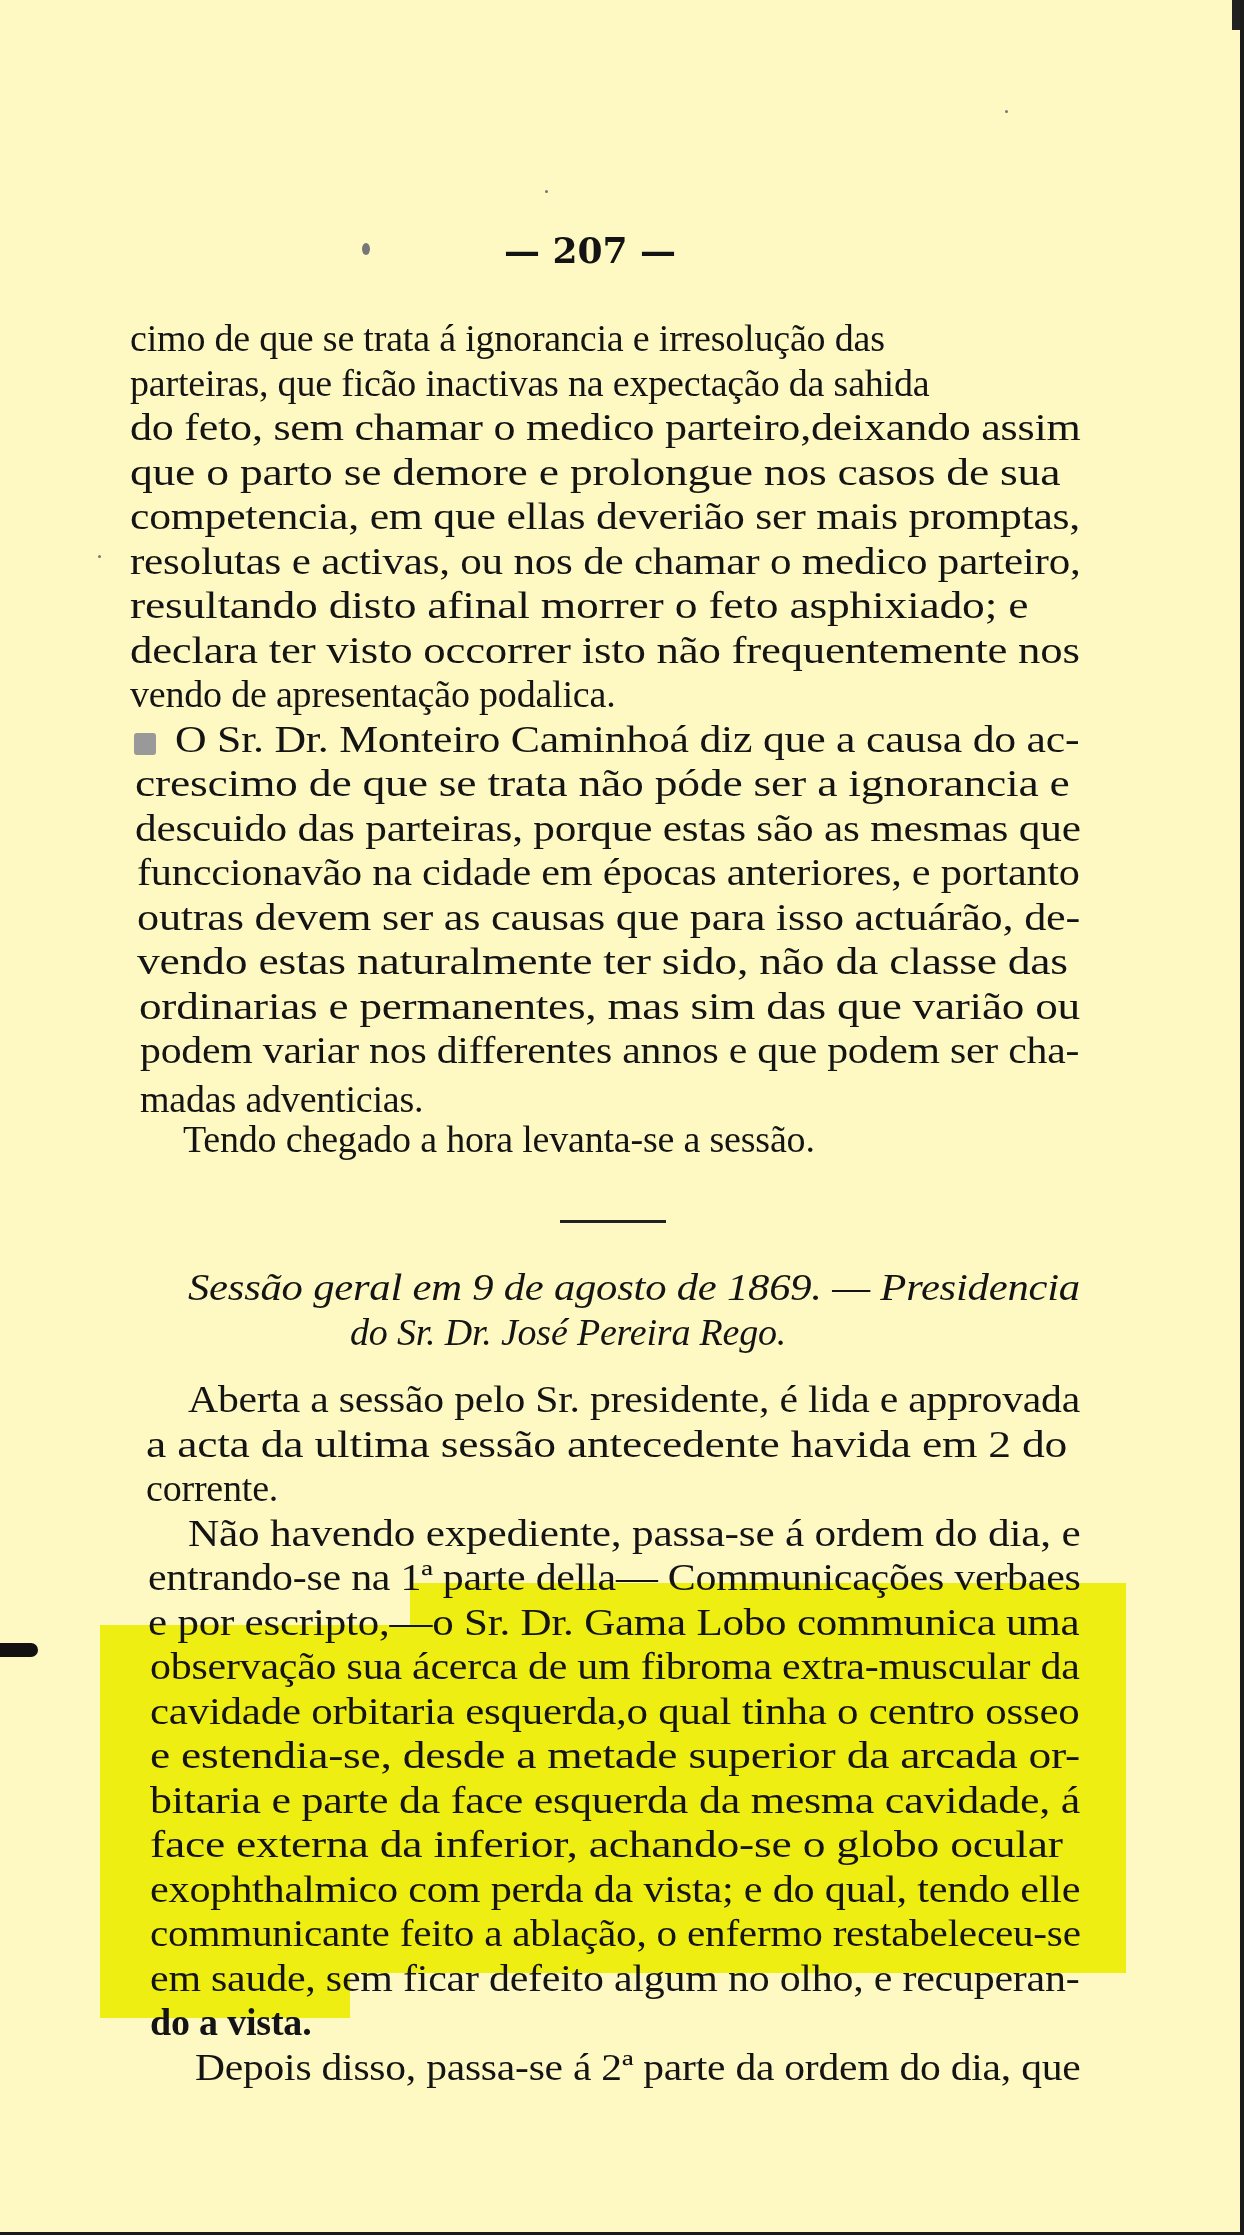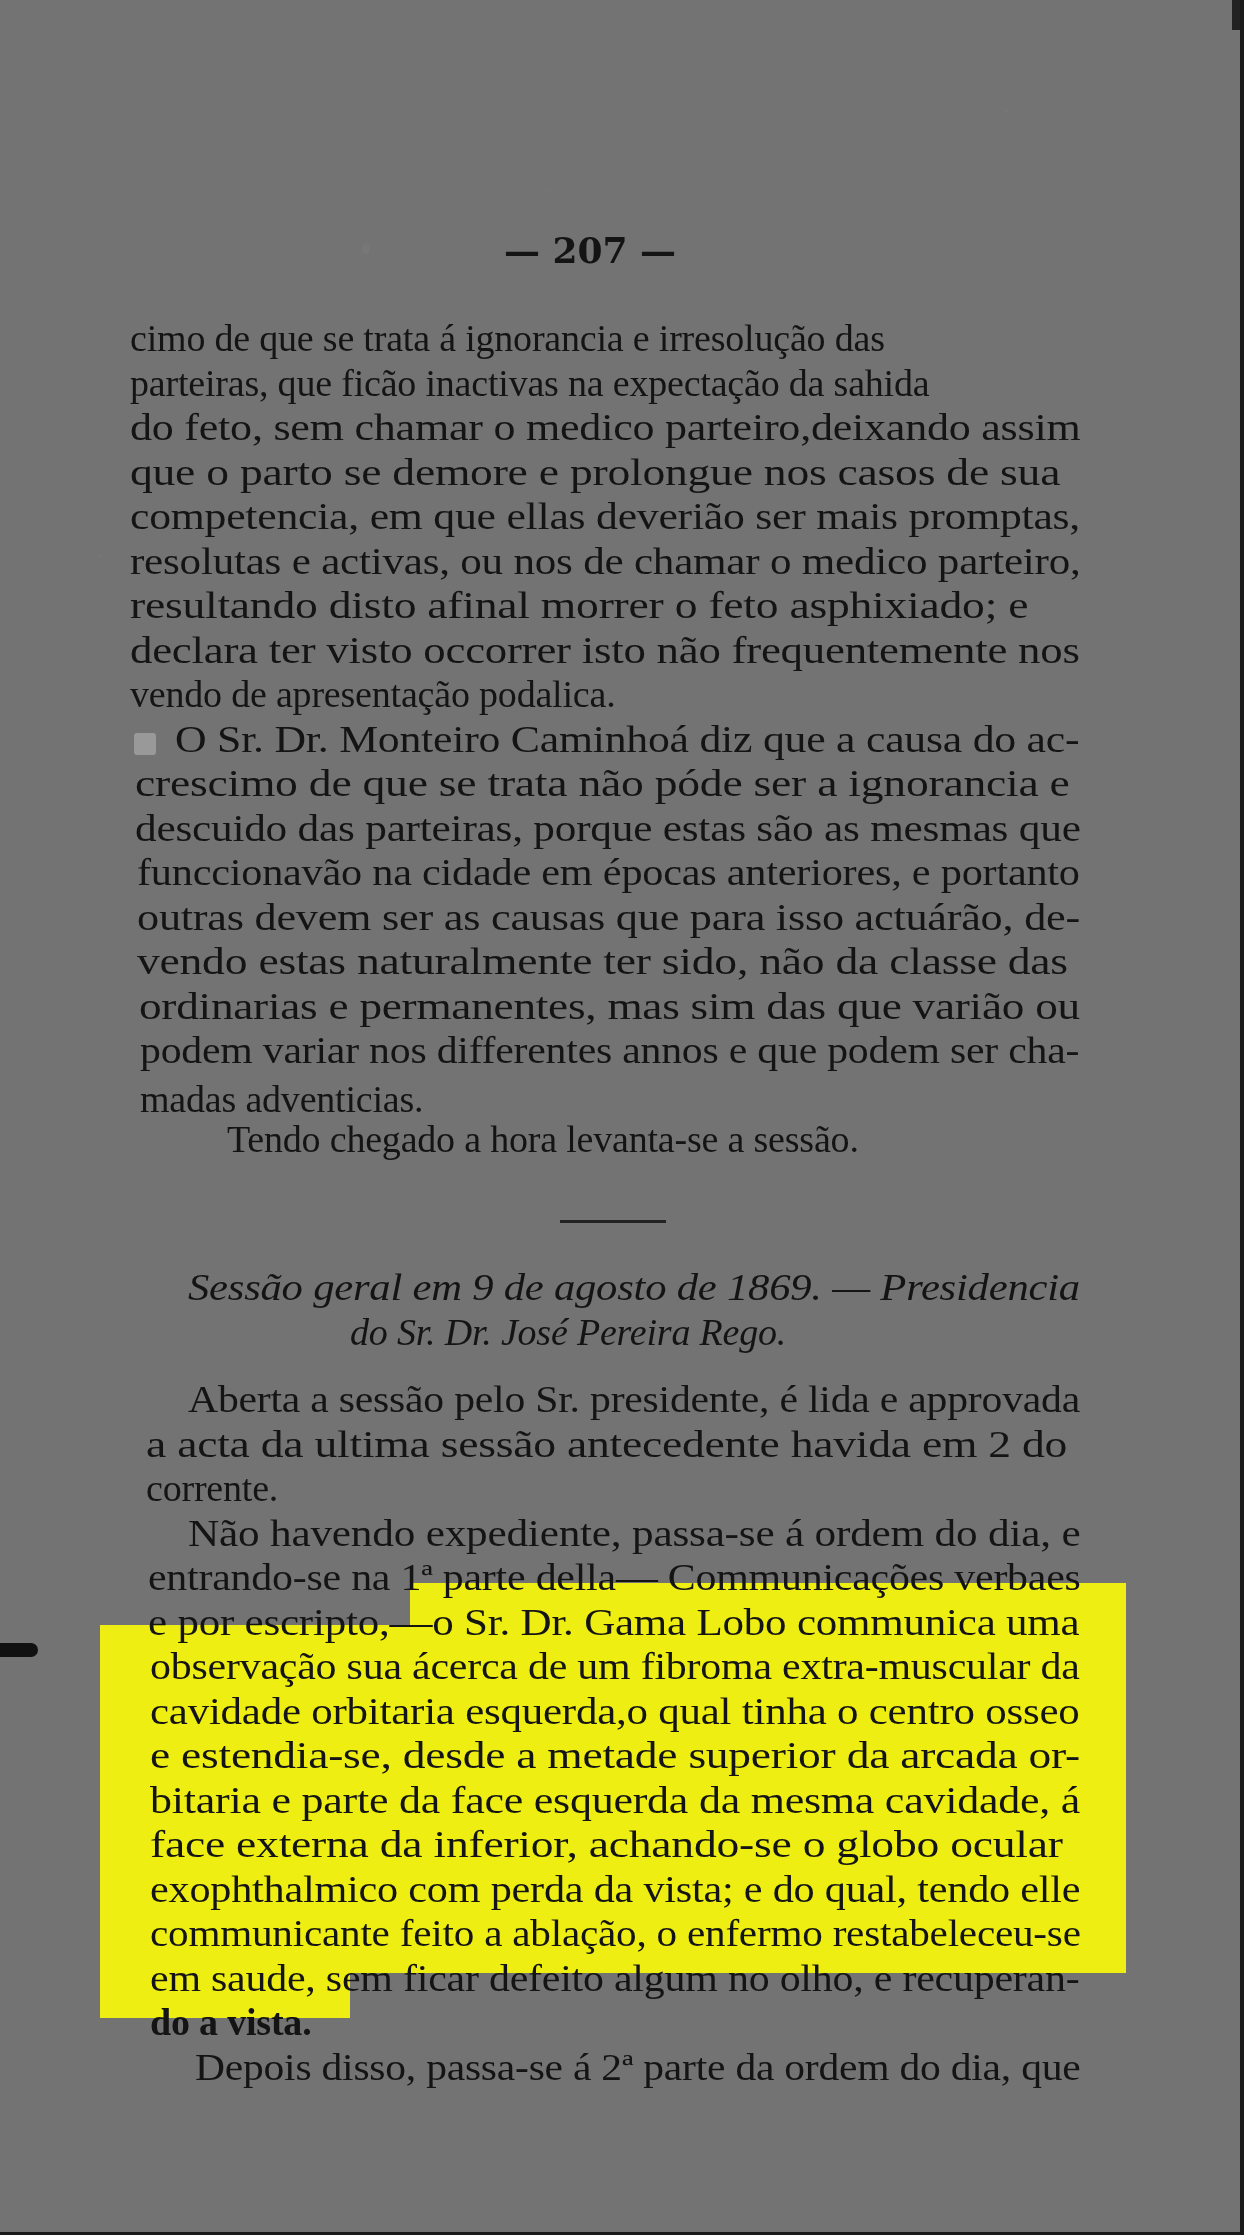--- a/index.html
+++ b/index.html
@@ -2,21 +2,21 @@
 <html><head>
 <meta charset="utf-8">
 <style>
   html, body { margin: 0; padding: 0; }
   body {
     width: 1244px; height: 2235px; position: relative; overflow: hidden;
     background: #eaeaea;
     font-family: "Liberation Serif", "DejaVu Serif", serif;
     color: #141414;
   }
-  .page { position: absolute; inset: 0; background: #737373; }
+  .page { position: absolute; inset: 0; background: #fef9c3; }
   .edge-right { position: absolute; top: 0; right: 0; width: 4px; height: 2235px; background: #1a1a1a; }
   .edge-bottom { position: absolute; left: 0; bottom: 0; width: 1244px; height: 3px; background: #1a1a1a; }
   .edge-topright { position: absolute; top: 0; right: 0; width: 12px; height: 30px; background: #222; }
   .binding-mark {
     position: absolute; left: 0; top: 1643px; width: 38px; height: 14px;
     background: #111; border-radius: 0 8px 8px 0;
   }
   .speck { position: absolute; border-radius: 50%; background: #777; }
 
   .highlight { position: absolute; background: #eeee12; }
@@ -72,21 +72,21 @@
     <div class="line" style="left: 135px; top: 761px; transform: scaleX(1.2);">crescimo de que se trata não póde ser a ignorancia e</div>
     <div class="line" style="left: 135px; top: 806px; transform: scaleX(1.139);">descuido das parteiras, porque estas são as mesmas que</div>
     <div class="line" style="left: 137px; top: 850px; transform: scaleX(1.112);">funccionavão na cidade em épocas anteriores, e portanto</div>
     <div class="line" style="left: 137px; top: 895px; transform: scaleX(1.164);">outras devem ser as causas que para isso actuárão, de-</div>
     <div class="line" style="left: 137px; top: 939px; transform: scaleX(1.2);">vendo estas naturalmente ter sido, não da classe das</div>
     <div class="line" style="left: 139px; top: 984px; transform: scaleX(1.19);">ordinarias e permanentes, mas sim das que varião ou</div>
     <div class="line" style="left: 140px; top: 1028px; transform: scaleX(1.099);">podem variar nos differentes annos e que podem ser cha-</div>
     <div class="line" style="left:140px;top:1077px;">madas adventicias.</div>
   </div>
 
-  <div class="line" style="left:183px;top:1117px;margin-left:44px;">Tendo chegado a hora levanta-se a sessão.</div>
+  <div class="line" style="left:183px;top:1117px;">Tendo chegado a hora levanta-se a sessão.</div>
 
   <div class="rule"></div>
 
   <div>
     <div class="line heading" style="left: 188px; top: 1265px; transform: scaleX(1.122);">Sessão geral em 9 de agosto de 1869. — Presidencia</div>
     <div class="line heading" style="left:350px;top:1310px;text-align:center;">do Sr. Dr. José Pereira Rego.</div>
   </div>
 
   <div>
     <div class="line" style="left: 188px; top: 1377px; transform: scaleX(1.097);">Aberta a sessão pelo Sr. presidente, é lida e approvada</div>

